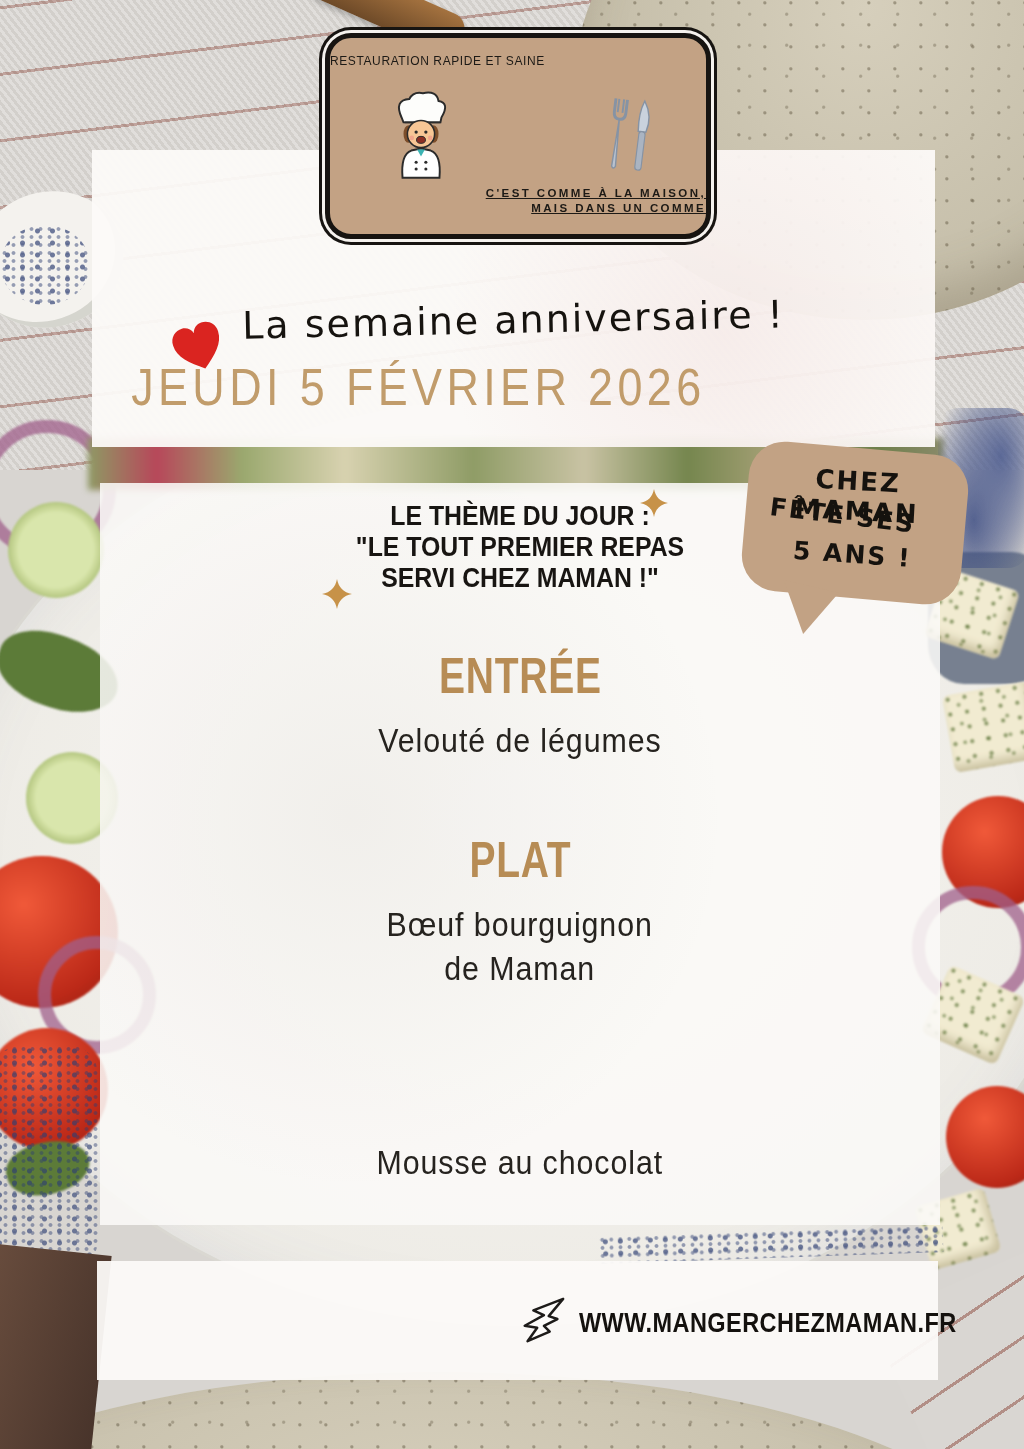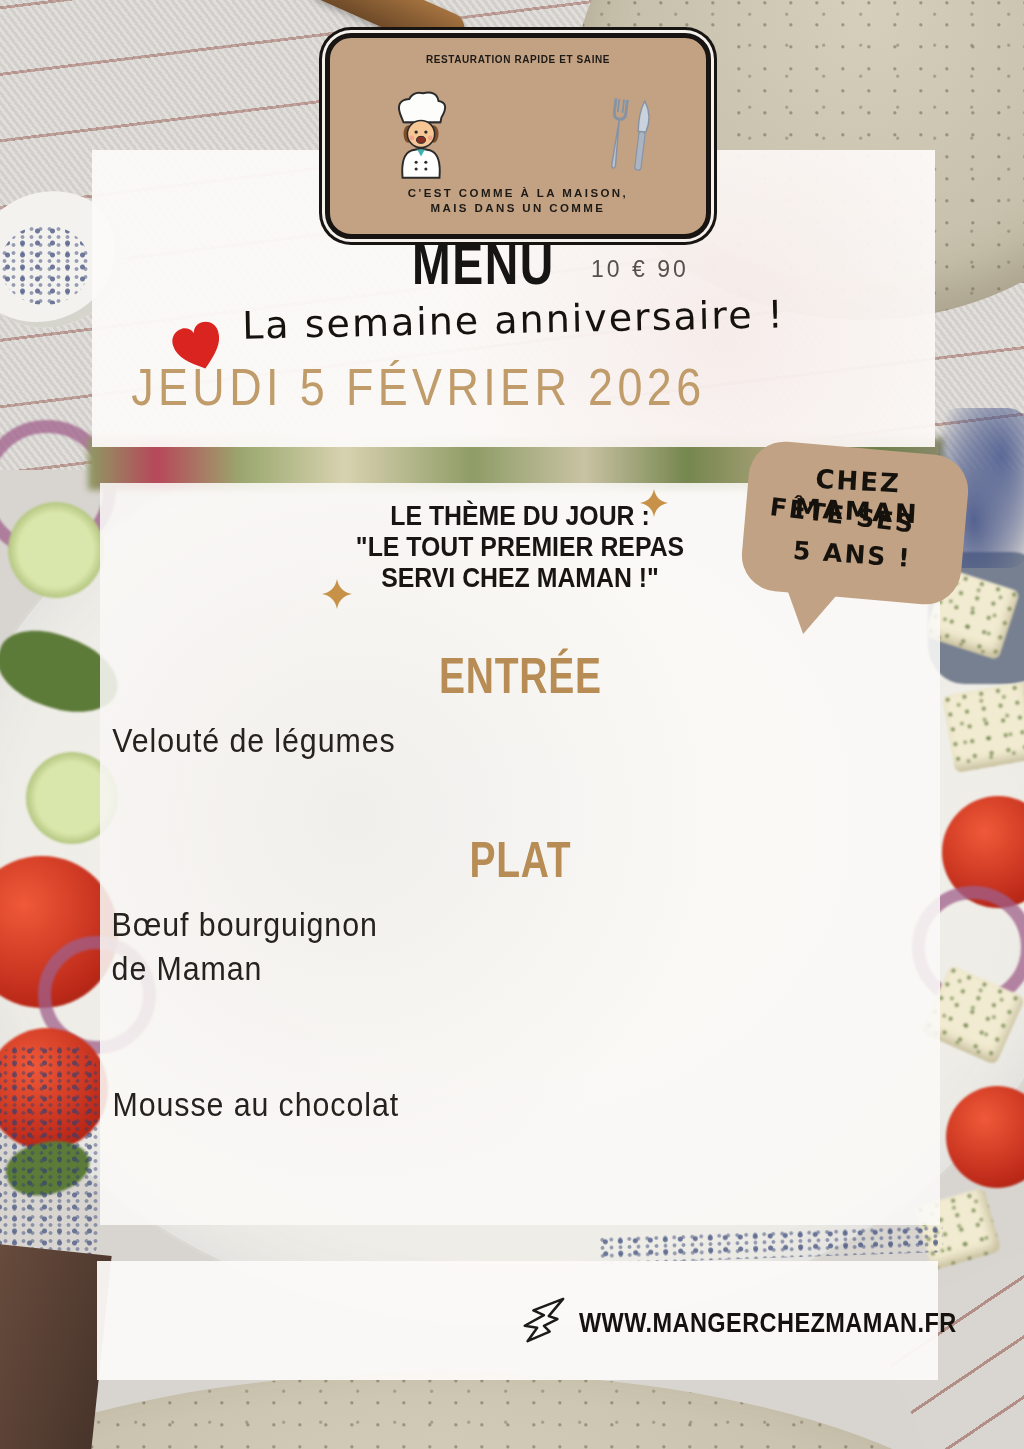--- a/index.html
+++ b/index.html
@@ -62,26 +62,26 @@
   .header-card{left:92px;top:150px;width:843px;height:297px;
     background:radial-gradient(circle at 75% 62%, rgba(216,150,150,.12), transparent 42%), rgba(252,250,248,.95);}
   .main-panel{left:100px;top:483px;width:840px;height:742px;
     background:radial-gradient(circle at 30% 45%, rgba(160,150,140,.10), transparent 52%), rgba(251,249,247,.88);}
   .footer-bar{left:97px;top:1261px;width:841px;height:119px;background:rgba(252,250,248,.95);}
 
   
   .badge{left:325px;top:33px;width:376px;height:196px;background:#c3a284;
     border:5px solid #171411;border-radius:26px;
     box-shadow:0 0 0 3px #f5f2ee, 0 0 0 6px #171411;}
-  .badge-tagline-top{left:0;right:0;top:16px;text-align:center;font-size:10px;font-weight:700;
+  .badge-tagline-top{left:0;right:0;top:16px;font-size:12px;font-weight:400;
     letter-spacing:.6px;color:#1d1a16;}
   .badge-title{left:0;right:0;top:50px;text-align:center;font-family:"Liberation Serif",serif;
     font-weight:700;font-size:40px;line-height:42px;letter-spacing:3px;color:#1b1815;}
-  .badge-tagline-bottom{left:0;right:0;top:148px;text-align:center;font-size:11.5px;font-weight:700;
-    letter-spacing:2.4px;color:#1d1a16;line-height:15px;}
+  .badge-tagline-bottom{left:0;right:0;top:148px;text-align:right;font-size:11.5px;font-weight:700;
+    letter-spacing:2.4px;color:#1d1a16;line-height:15px;text-decoration:underline;}
   .chef{left:56px;top:52px;}
   .cutlery{right:50px;top:58px;}
 
   
   .menu-row{left:0;right:0;top:88px;display:flex;justify-content:center;align-items:flex-end;gap:18px;padding-left:56px;}
   .menu-title{font-size:58px;font-weight:800;letter-spacing:2px;color:#171513;
     display:inline-block;transform:scaleX(.8);line-height:52px;}
   .menu-price{font-size:23px;font-weight:400;letter-spacing:3px;color:#55504c;padding-bottom:7px;}
   .tagline-hand{left:0;right:0;top:148px;text-align:center;font-family:"DejaVu Sans",sans-serif;
     font-size:38px;font-weight:500;letter-spacing:2px;color:#16130f;transform:rotate(-1.2deg);}
@@ -100,26 +100,26 @@
   .bubble-l3{top:92px;font-size:25px;transform:rotate(-1deg);}
 
   
   .theme-block{left:0;right:0;top:18px;text-align:center;font-weight:800;font-size:27px;
     line-height:31px;color:#181512;}
   .theme-block div{transform:scaleX(.92);}
   .sparkle-1{left:540px;top:6px;}
   .sparkle-2{left:222px;top:96px;}
   .course-label{left:0;right:0;text-align:center;font-size:50px;font-weight:800;color:#b78c55;line-height:50px;}
   .course-label span{display:inline-block;transform:scaleX(.78);letter-spacing:1px;}
-  .course-dish{left:0;right:0;font-size:33px;font-weight:400;color:#26231f;
+  .course-dish{left:0;right:0;text-align:center;font-size:33px;font-weight:400;color:#26231f;
     line-height:44px;white-space:pre-line;}
   .course-dish span{display:inline-block;transform:scaleX(.92);letter-spacing:1px;}
   .entree-label{top:168px;} .entree-dish{top:236px;}
   .plat-label{top:352px;}   .plat-dish{top:420px;}
-  .dessert-label{top:566px;}.dessert-dish{top:600px;}
+  .dessert-label{top:566px;}.dessert-dish{top:658px;}
 
   
   .res-block{left:20px;top:14px;width:380px;text-align:center;font-size:25px;font-weight:400;
     color:#26231f;line-height:31px;}
   .res-block div{transform:scaleX(.95);}
   .arrow-icon{left:420px;top:34px;}
   .website{left:482px;top:46px;font-size:28px;font-weight:800;color:#14110e;}
   .website span{display:inline-block;transform:scaleX(.84);transform-origin:left;letter-spacing:.5px;}
 </style>
 </head>
@@ -154,24 +154,20 @@
 
   <div class="abs salad-strip"></div>
   <div class="abs dots-navy floral-bl"></div>
   <div class="abs floral-r"></div>
   <div class="abs dots-navy blue-band"></div>
   <div class="abs plate-beige plate-beige-bottom"></div>
   <div class="abs towel-br"></div>
   <div class="abs wood-bl"></div>
 
   <div class="abs header-card">
-    <div class="abs menu-row">
-      <span class="menu-title">MENU</span>
-      <span class="menu-price">10 € 90</span>
-    </div>
     <div class="abs tagline-hand">La semaine anniversaire !</div>
     <div class="abs heart-icon">
       <svg width="54" height="50" viewBox="0 0 48 44">
         <path d="M24 42 C12 33 3 25 3 14 C3 6 9 2 15 2 C19 2 23 5 24 9 C25 5 29 2 33 2 C39 2 45 6 45 14 C45 25 36 33 24 42 Z" fill="#da2420"></path>
       </svg>
     </div>
     <div class="abs date-line"><span>JEUDI 5 FÉVRIER 2026</span></div>
   </div>
 
   <div class="abs badge">

